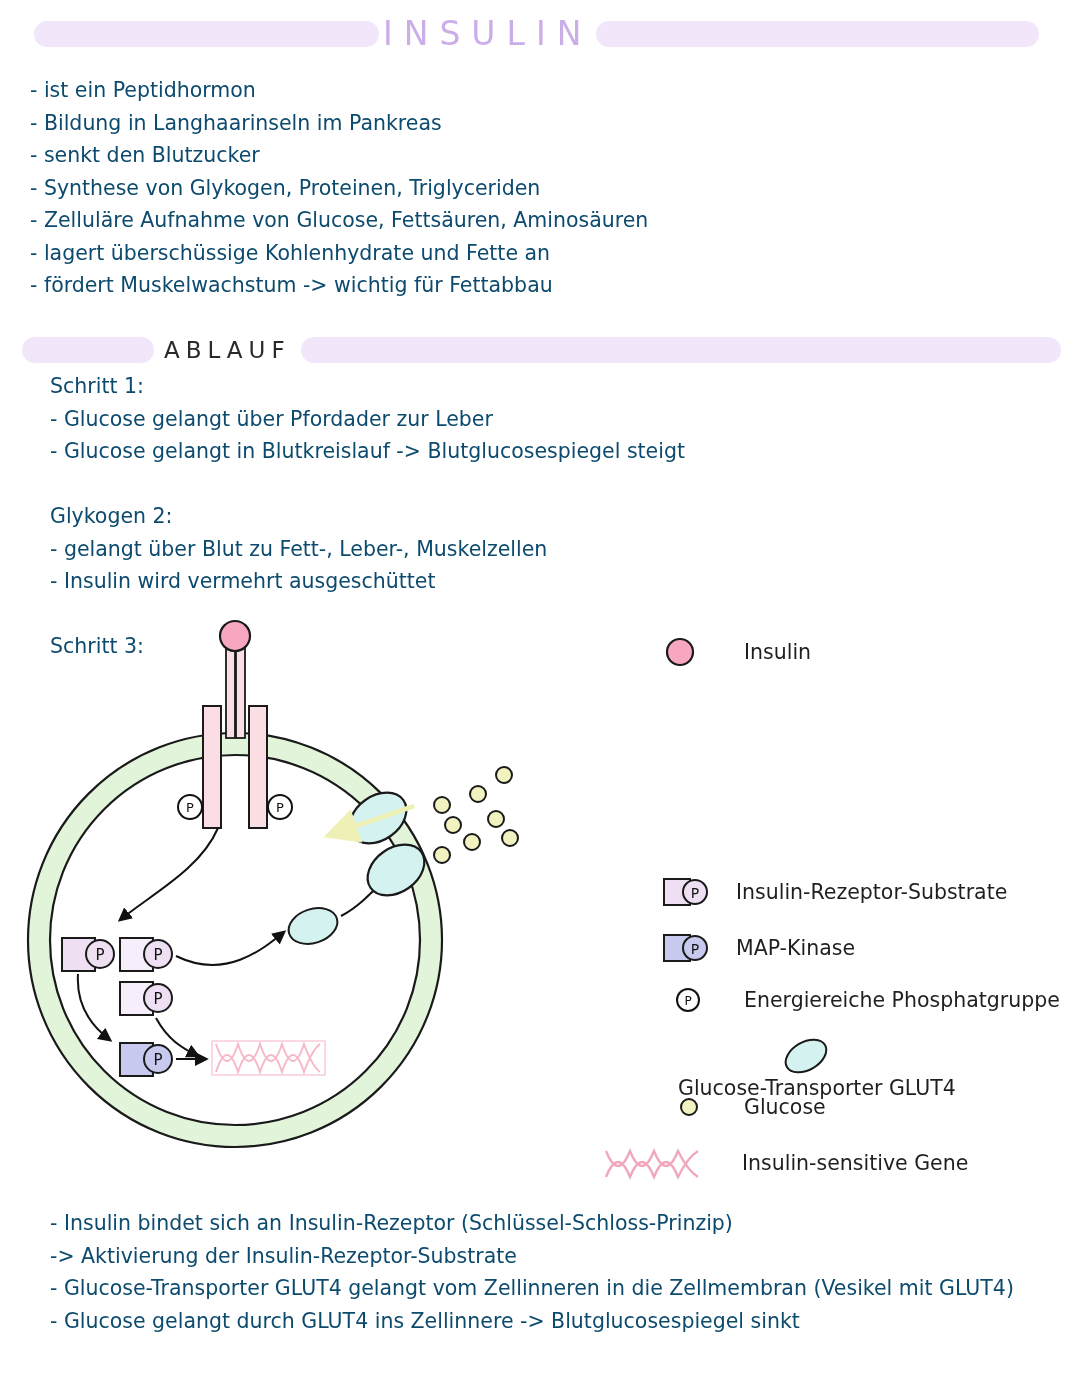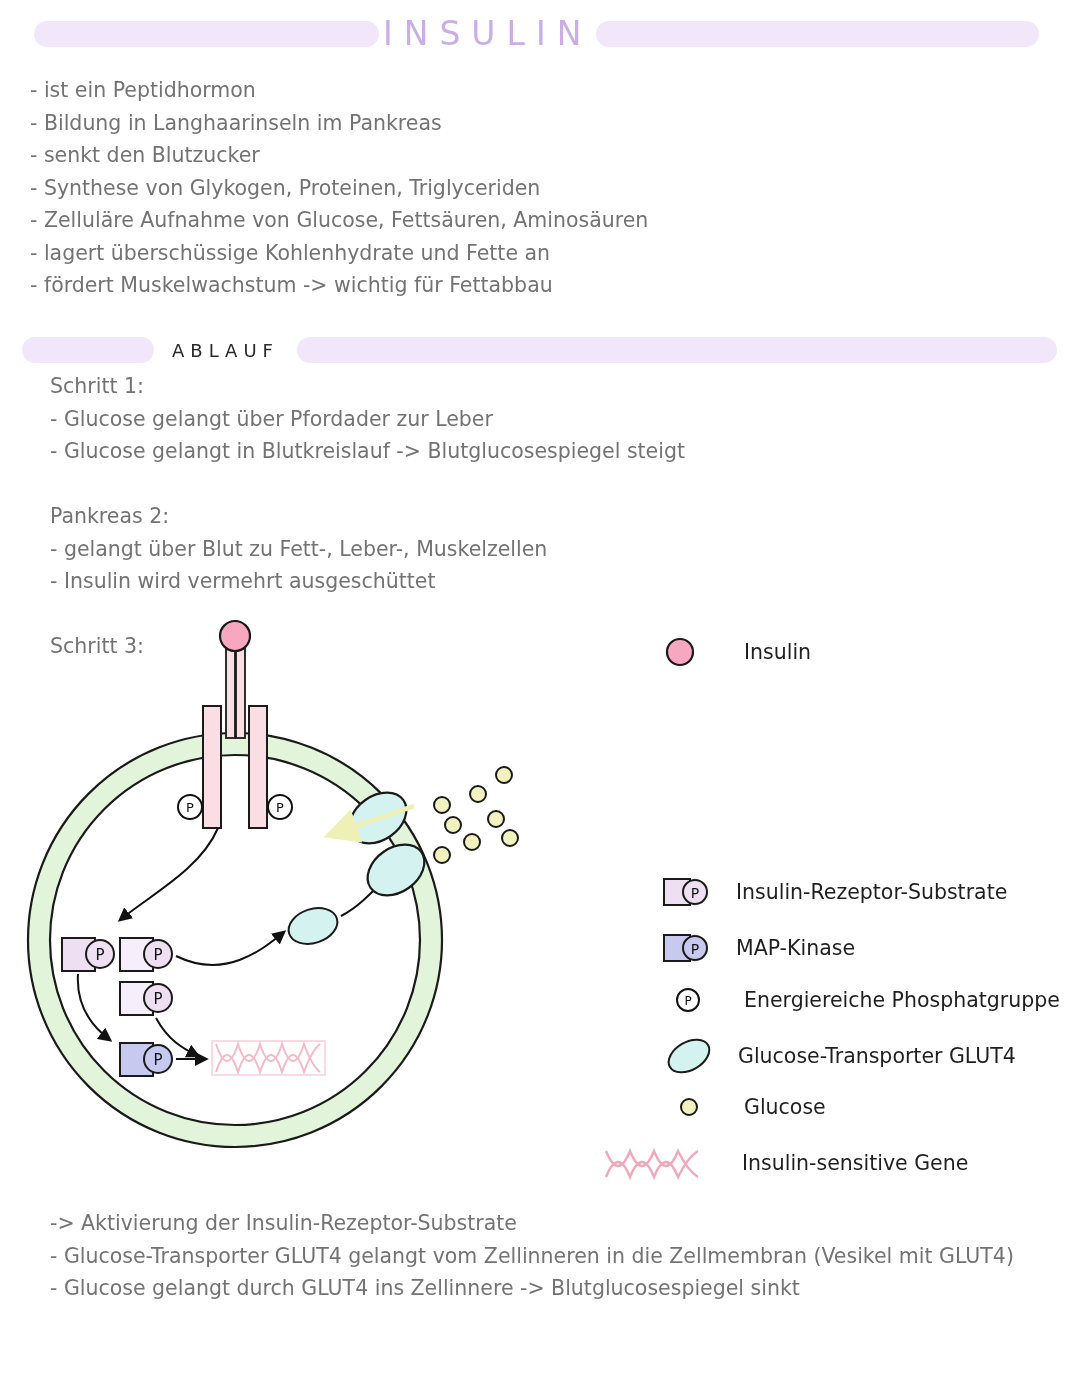--- a/index.html
+++ b/index.html
@@ -12,27 +12,27 @@
   
   .hdr{position:absolute;display:flex;align-items:center;}
   .hdr .bar{
     height:26px;border-radius:13px;background:#f2e7fa;flex:0 0 auto;
   }
   .title-text{
     font-size:33px;letter-spacing:11px;color:#cbaee8;
     font-family:"DejaVu Sans", sans-serif;white-space:nowrap;padding:0 4px;
   }
   .sub-text{
-    font-size:18px;letter-spacing:6px;color:#2a2a2a;white-space:nowrap;padding:0 18px;
+    font-size:23px;letter-spacing:6px;color:#2a2a2a;white-space:nowrap;padding:0 10px;
     font-family:"DejaVu Sans", sans-serif;
   }
 
   
   .txt{
-    position:absolute;font-size:20.5px;line-height:32.5px;color:#737373;
+    position:absolute;font-size:20.5px;line-height:32.5px;color:#0c4a6e;
     white-space:nowrap;font-family:"DejaVu Sans", sans-serif;
   }
   .txt div{height:32.5px;}
   .gap{height:32.5px;}
 
   
   .legend{position:absolute;left:640px;top:620px;width:440px;height:580px;}
   .lg-row{position:absolute;display:flex;align-items:center;}
   .lg-label{font-size:20.5px;color:#1f1f1f;white-space:nowrap;font-family:"DejaVu Sans", sans-serif;}
 
@@ -61,21 +61,21 @@
   <div class="bar" style="width:132px;"></div>
   <div class="sub-text">ABLAUF</div>
   <div class="bar" style="width:760px;"></div>
 </div>
 
 <div class="txt" style="left:50px;top:370px;">
   <div>Schritt 1:</div>
   <div>- Glucose gelangt über Pfordader zur Leber</div>
   <div>- Glucose gelangt in Blutkreislauf -&gt; Blutglucosespiegel steigt</div>
   <div class="gap"></div>
-  <div>Pankreas 2:</div>
+  <div>Glykogen 2:</div>
   <div>- gelangt über Blut zu Fett-, Leber-, Muskelzellen</div>
   <div>- Insulin wird vermehrt ausgeschüttet</div>
 </div>
 
 <div class="txt" style="left:50px;top:630px;">Schritt 3:</div>
 
 <svg style="position:absolute;left:10px;top:620px;" width="560" height="580" viewBox="0 0 560 580">
 
   <circle cx="225" cy="320" r="196" fill="none" stroke="#e2f5da" stroke-width="22"></circle>
   <circle cx="225" cy="320" r="207" fill="none" stroke="#1a1a1a" stroke-width="2.2"></circle>
@@ -197,21 +197,21 @@
   </div>
 
   <div class="lg-row" style="left:22px;top:365px;">
     <svg width="60" height="30">
       <circle cx="26" cy="15" r="11" fill="#fff" stroke="#111" stroke-width="2"></circle>
       <text x="26" y="20" font-size="12" text-anchor="middle" font-family="DejaVu Sans, sans-serif" fill="#111">P</text>
     </svg>
     <span class="lg-label" style="margin-left:22px;">Energiereiche Phosphatgruppe</span>
   </div>
 
-  <div class="lg-row" style="left:22px;top:416px;">
+  <div class="lg-row" style="left:22px;top:416px;flex-direction:column;">
     <svg width="60" height="40">
       <ellipse cx="27" cy="20" rx="22" ry="14" transform="rotate(-30 27 20)" fill="#d4f2f0" stroke="#1a1a1a" stroke-width="2"></ellipse>
     </svg>
     <span class="lg-label" style="margin-left:16px;">Glucose-Transporter GLUT4</span>
   </div>
 
   <div class="lg-row" style="left:22px;top:475px;">
     <svg width="60" height="24">
       <circle cx="27" cy="12" r="8" fill="#f2f2c0" stroke="#1a1a1a" stroke-width="2"></circle>
     </svg>
@@ -221,16 +221,17 @@
   <div class="lg-row" style="left:-42px;top:523px;">
     <svg width="122" height="40">
       <path d="M 8 34 Q 20 4 32 34 Q 44 4 56 34 Q 68 4 80 34 Q 90 14 100 8" fill="none" stroke="#f0a8bd" stroke-width="2.4"></path>
       <path d="M 8 8 Q 20 38 32 8 Q 44 38 56 8 Q 68 38 80 8 Q 90 28 100 34" fill="none" stroke="#f0a8bd" stroke-width="2.4"></path>
     </svg>
     <span class="lg-label" style="margin-left:22px;">Insulin-sensitive Gene</span>
   </div>
 </div>
 
 <div class="txt" style="left:50px;top:1207px;">
+  <div>- Insulin bindet sich an Insulin-Rezeptor (Schlüssel-Schloss-Prinzip)</div>
   <div>-&gt; Aktivierung der Insulin-Rezeptor-Substrate</div>
   <div>- Glucose-Transporter GLUT4 gelangt vom Zellinneren in die Zellmembran (Vesikel mit GLUT4)</div>
   <div>- Glucose gelangt durch GLUT4 ins Zellinnere -&gt; Blutglucosespiegel sinkt</div>
 </div>
 
 </body></html>

